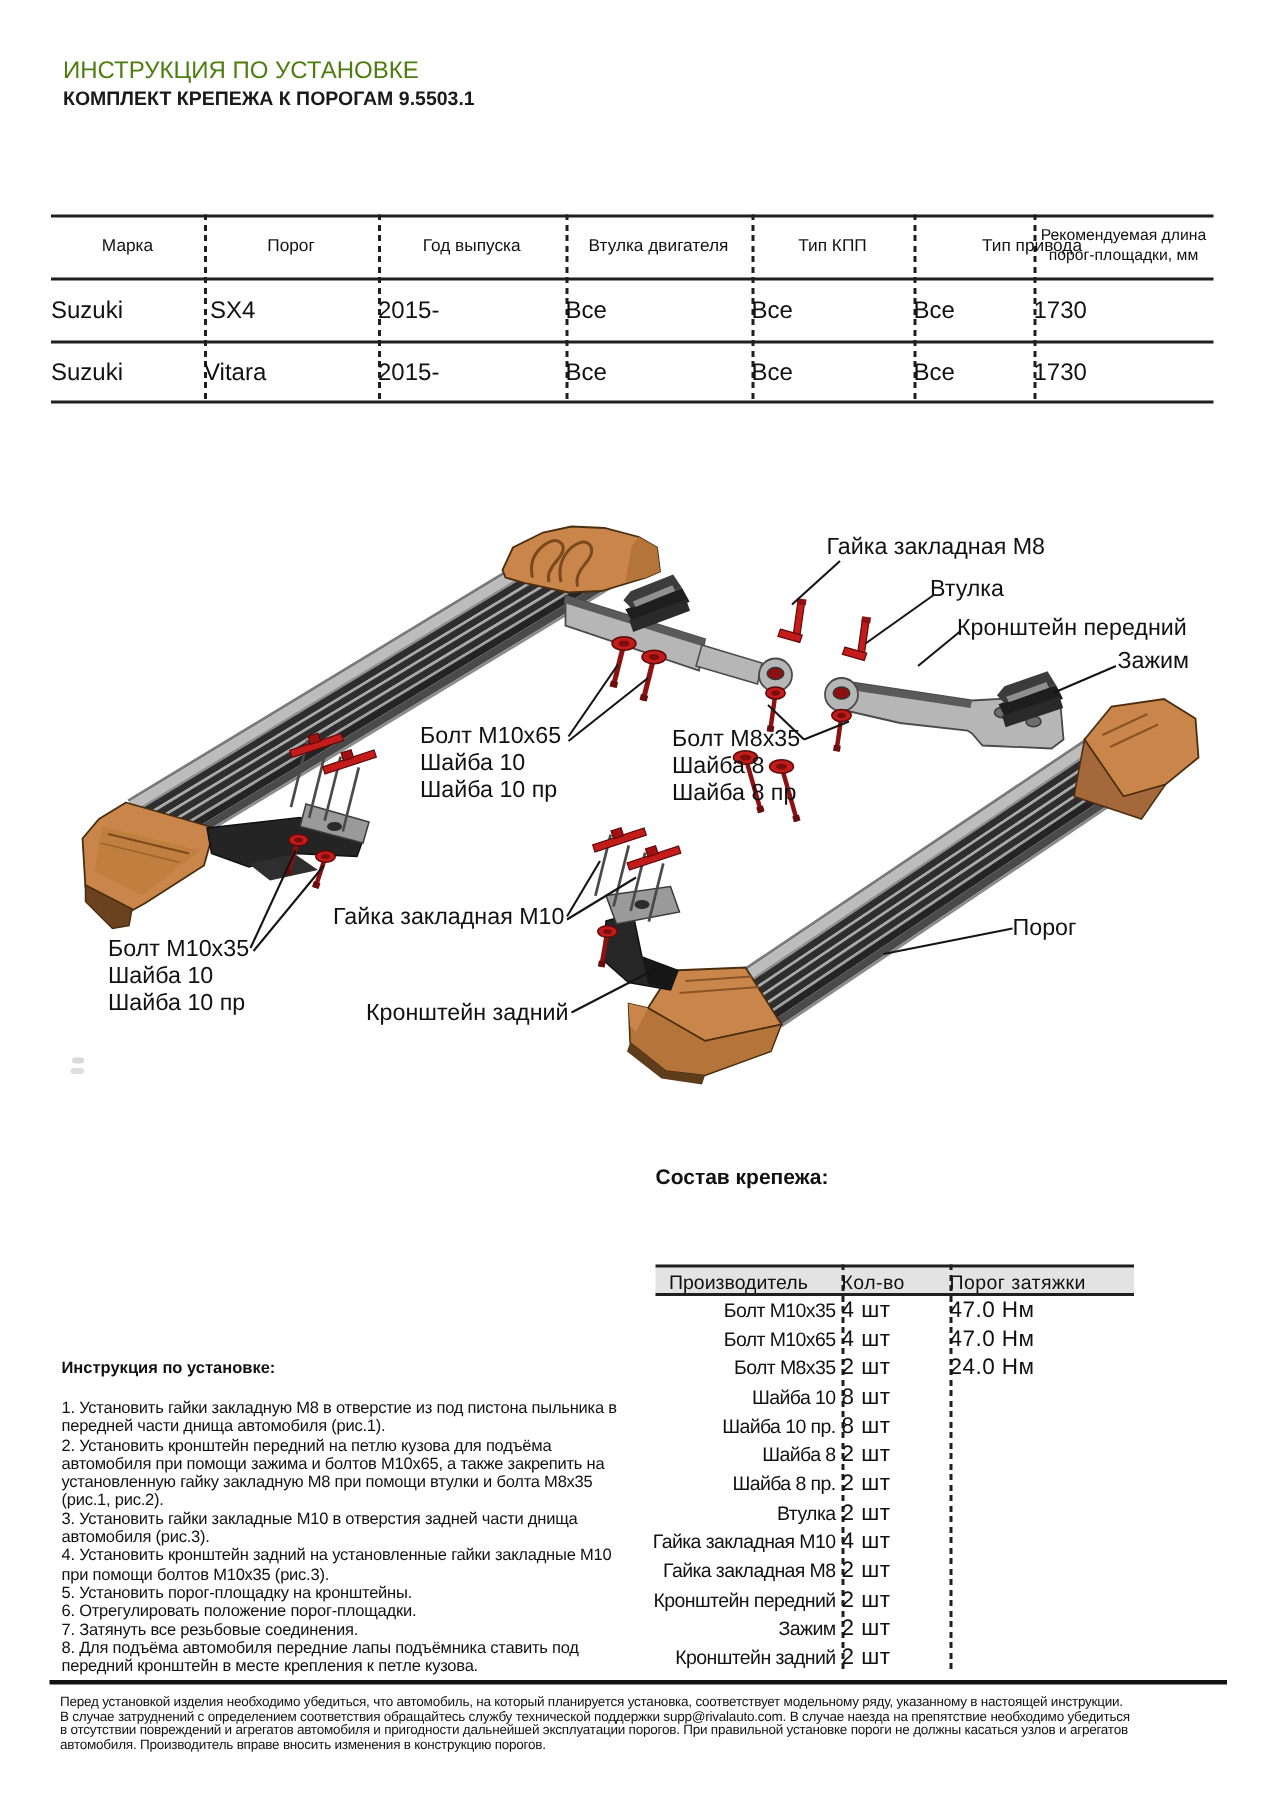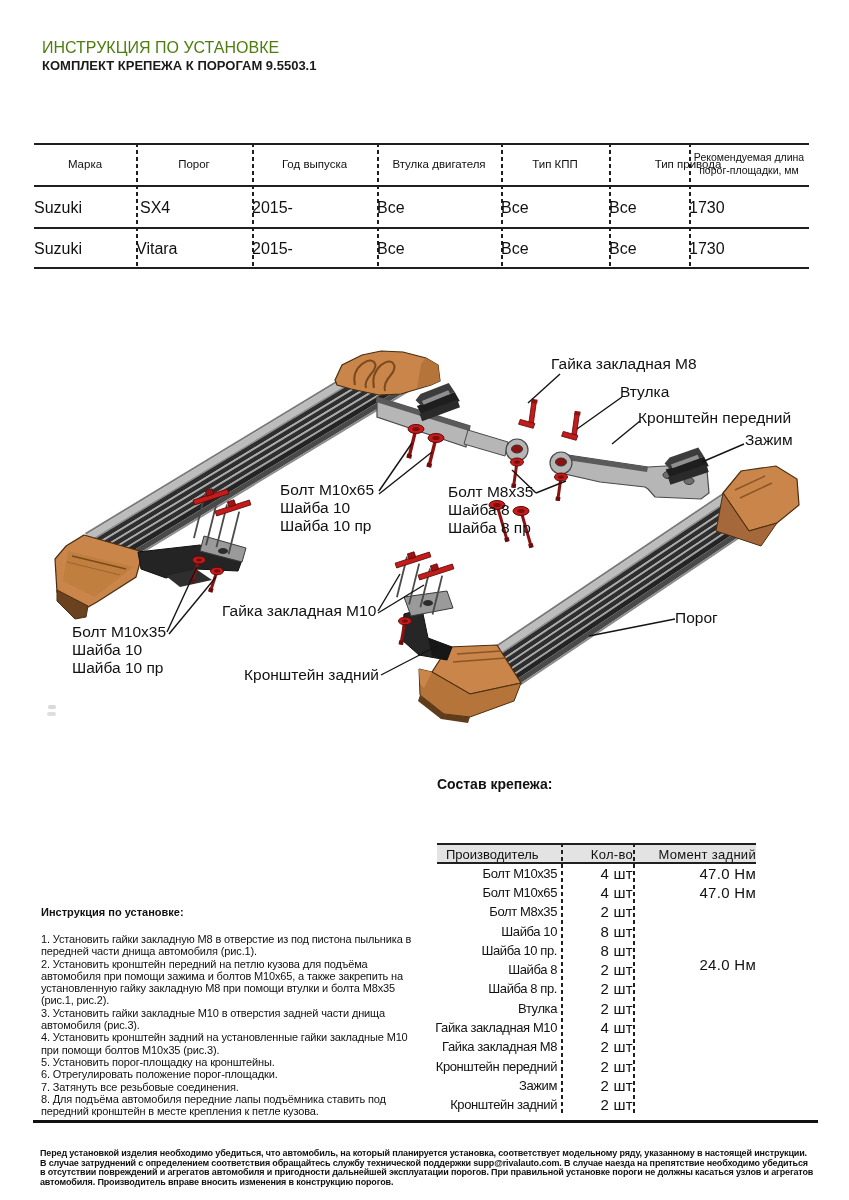--- a/index.html
+++ b/index.html
@@ -3,21 +3,21 @@
 <meta charset="utf-8">
 <style>
   html,body{margin:0;padding:0;}
   body{width:849px;height:1200px;background:#fff;font-family:"Liberation Sans",sans-serif;position:relative;overflow:hidden;color:#1a1a1a;}
   .abs{position:absolute;}
   .hline{position:absolute;background:#1f1f1f;height:2px;}
   .vdash{position:absolute;width:2px;background:repeating-linear-gradient(to bottom,#1f1f1f 0 4px,transparent 4px 7px);}
   .t1h{position:absolute;font-size:11.5px;color:#111;text-align:center;line-height:13px;}
   .t1c{position:absolute;font-size:16px;color:#111;text-align:left;}
   .t2c1{position:absolute;font-size:13px;color:#111;text-align:right;letter-spacing:-0.4px;white-space:nowrap;}
-  .t2c2{position:absolute;font-size:15px;color:#111;text-align:right;letter-spacing:0.3px;}
+  .t2c2{position:absolute;font-size:15px;color:#111;text-align:left;letter-spacing:0.3px;}
   .lbl{font-size:15.5px;fill:#111;font-family:"Liberation Sans",sans-serif;}
 </style>
 </head>
 <body>
 
 <div class="abs" style="left:42px;top:39px;font-size:16px;color:#4d7c0f;">ИНСТРУКЦИЯ ПО УСТАНОВКЕ</div>
 <div class="abs" style="left:42px;top:58px;font-size:13px;font-weight:bold;color:#1a1a1a;text-align:right;">КОМПЛЕКТ КРЕПЕЖА К ПОРОГАМ 9.5503.1</div>
 
 <div class="hline" style="left:34px;top:143px;width:775px;"></div>
 <div class="hline" style="left:34px;top:185px;width:775px;"></div>
@@ -290,31 +290,31 @@
 </svg>
 
 <div class="abs" style="left:437px;top:776px;font-size:14px;font-weight:bold;color:#111;">Состав крепежа:</div>
 <div class="abs" style="left:437px;top:845px;width:319px;height:17px;background:#e3e3e3;"></div>
 <div class="hline" style="left:437px;top:843px;width:319px;"></div>
 <div class="hline" style="left:437px;top:862px;width:319px;"></div>
 <div class="vdash" style="left:561px;top:843px;height:271px;"></div>
 <div class="vdash" style="left:633px;top:843px;height:271px;"></div>
 <div class="abs" style="left:446px;top:847px;font-size:13px;color:#111;">Производитель</div>
 <div class="t2c2" style="left:561px;top:847px;width:72px;font-size:13px;">Кол-во</div>
-<div class="t2c2" style="left:633px;top:847px;width:123px;font-size:13px;">Момент задний</div>
+<div class="t2c2" style="left:633px;top:847px;width:123px;font-size:13px;">Порог затяжки</div>
 
 <div class="t2c1" style="left:337px;top:866px;width:220px;">Болт М10х35</div>
 <div class="t2c2" style="left:561px;top:865px;width:72px;">4 шт</div>
 <div class="t2c2" style="left:633px;top:865px;width:123px;">47.0 Нм</div>
 <div class="t2c1" style="left:337px;top:885px;width:220px;">Болт М10х65</div>
 <div class="t2c2" style="left:561px;top:884px;width:72px;">4 шт</div>
 <div class="t2c2" style="left:633px;top:884px;width:123px;">47.0 Нм</div>
 <div class="t2c1" style="left:337px;top:904px;width:220px;">Болт М8х35</div>
 <div class="t2c2" style="left:561px;top:903px;width:72px;">2 шт</div>
-<div class="t2c2" style="left:633px;top:956px;width:123px;">24.0 Нм</div>
+<div class="t2c2" style="left:633px;top:903px;width:123px;">24.0 Нм</div>
 <div class="t2c1" style="left:337px;top:924px;width:220px;">Шайба 10</div>
 <div class="t2c2" style="left:561px;top:923px;width:72px;">8 шт</div>
 <div class="t2c1" style="left:337px;top:943px;width:220px;">Шайба 10 пр.</div>
 <div class="t2c2" style="left:561px;top:942px;width:72px;">8 шт</div>
 <div class="t2c1" style="left:337px;top:962px;width:220px;">Шайба 8</div>
 <div class="t2c2" style="left:561px;top:961px;width:72px;">2 шт</div>
 <div class="t2c1" style="left:337px;top:981px;width:220px;">Шайба 8 пр.</div>
 <div class="t2c2" style="left:561px;top:980px;width:72px;">2 шт</div>
 <div class="t2c1" style="left:337px;top:1001px;width:220px;">Втулка</div>
 <div class="t2c2" style="left:561px;top:1000px;width:72px;">2 шт</div>
@@ -342,21 +342,21 @@
 4. Установить кронштейн задний на установленные гайки закладные М10<br>
 при помощи болтов М10х35 (рис.3).<br>
 5. Установить порог-площадку на кронштейны.<br>
 6. Отрегулировать положение порог-площадки.<br>
 7. Затянуть все резьбовые соединения.<br>
 8. Для подъёма автомобиля передние лапы подъёмника ставить под<br>
 передний кронштейн в месте крепления к петле кузова.
 </div>
 
 <div class="abs" style="left:33px;top:1120px;width:785px;height:3px;background:#111;"></div>
-<div class="abs" style="left:40px;top:1130px;width:805px;font-size:9px;font-weight:bold;line-height:9.7px;letter-spacing:-0.15px;color:#111;margin-top:19px;">
+<div class="abs" style="left:40px;top:1130px;width:805px;font-size:9px;font-weight:normal;line-height:9.7px;letter-spacing:-0.15px;color:#111;">
 Перед установкой изделия необходимо убедиться, что автомобиль, на который планируется установка, соответствует модельному ряду, указанному в настоящей инструкции.<br>
 В случае затруднений с определением соответствия обращайтесь службу технической поддержки supp@rivalauto.com. В случае наезда на препятствие необходимо убедиться<br>
 в отсутствии повреждений и агрегатов автомобиля и пригодности дальнейшей эксплуатации порогов. При правильной установке пороги не должны касаться узлов и агрегатов<br>
 автомобиля. Производитель вправе вносить изменения в конструкцию порогов.
 </div>
 
 <div class="abs" style="left:48px;top:705px;width:8px;height:4px;background:#d9d9d9;border-radius:2px;"></div>
 <div class="abs" style="left:47px;top:712px;width:9px;height:4px;background:#dedede;border-radius:2px;"></div>
 
 </body></html>

